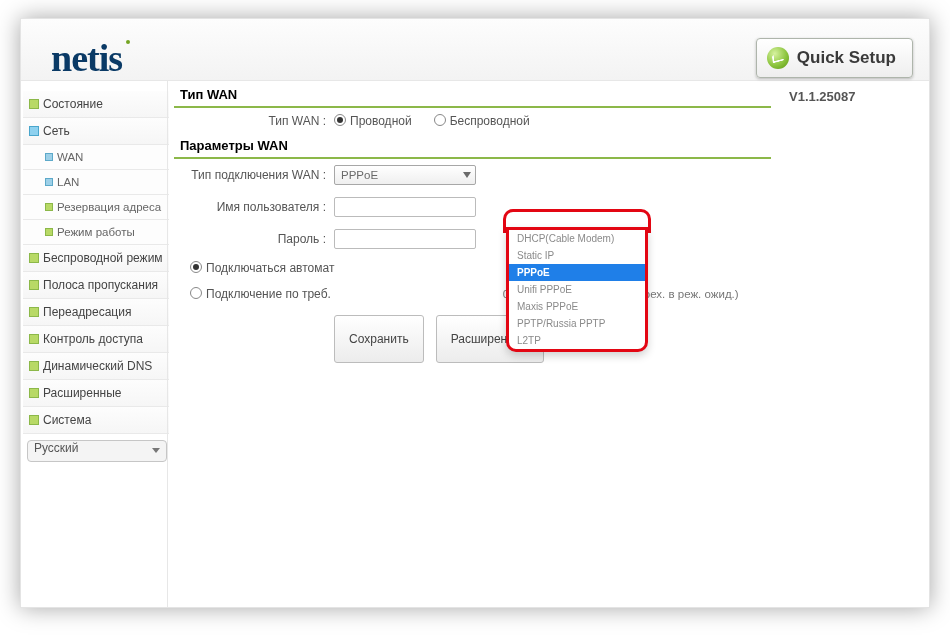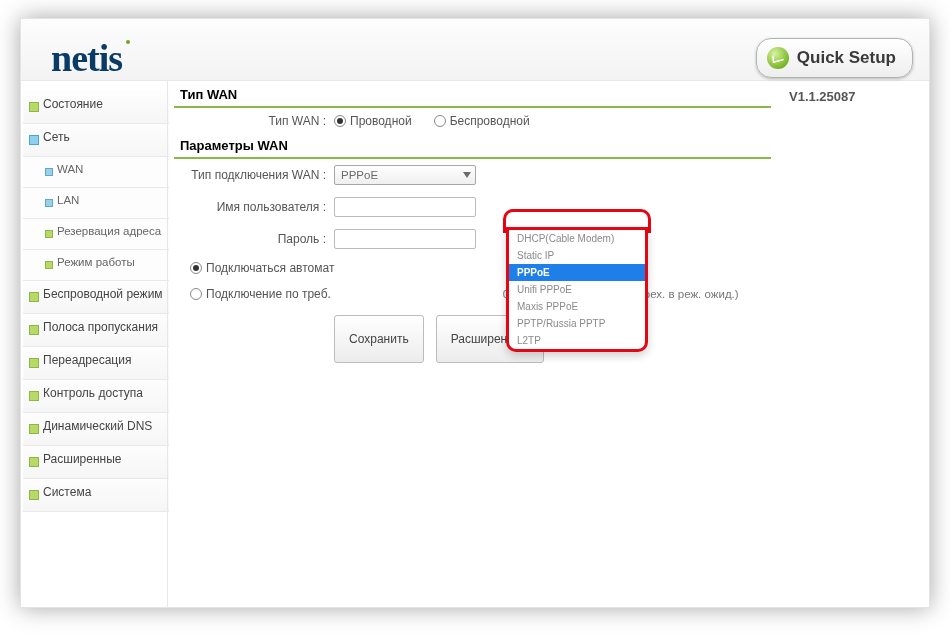--- a/index.html
+++ b/index.html
@@ -26,32 +26,32 @@
     align-items: center;
     justify-content: space-between;
     padding: 16px 16px 0 30px;
     background: linear-gradient(#fdfdfd,#f7f7f7 60%, #f3f3f3);
   }
   .logo { font-family: "Times New Roman", Georgia, serif; font-size: 38px; font-weight: 700; letter-spacing: -1px; color: #0a3a66; position: relative;}
   .logo-dot { position:absolute; top:4px; right:-8px; width:4px;height:4px;border-radius:50%;background:#74a422;}
   .quick-setup {
     background: linear-gradient(#ffffff,#eeeeee);
     border: 1.5px solid #aeb5ab;
-    border-radius: 15px;
+    border-radius: 4px;
     padding: 8px 16px 8px 10px;
     font-size: 17px; font-weight: 700; color:#3a3a3a;
     display:flex; align-items:center; gap:8px; cursor:pointer;
     box-shadow: 0 1px 3px rgba(0,0,0,.25);
   }
   .qs-icon { width:22px;height:22px;border-radius:50%; background: radial-gradient(circle at 35% 30%, #d6f29f, #8dc53f 55%, #5a9610); display:flex;align-items:center;justify-content:center; }
   .qs-icon-inner{ width:12px;height:8px;border:2px solid #fff;border-top:none;border-right:none; transform: rotate(-15deg) skewX(-10deg); border-radius:2px;}
   .layout { display:flex; height: calc(100% - 62px); }
   .sidebar { width: 150px; padding: 10px 2px 10px 2px; }
   .side-item {
-    padding: 6px 8px 12px 20px;
+    padding: 6px 8px 6px 20px;
     border-bottom: 1px solid #e9e9e9;
     font-size: 12px;
     color:#444;
     position:relative;
     cursor:pointer;
     white-space: nowrap;
     background: linear-gradient(#fdfdfd,#f6f6f6);
   }
   .side-item.top::before {
     content:""; position:absolute; left:6px; top:50%; transform:translateY(-50%);
@@ -64,21 +64,21 @@
   .lang-select { width: 140px; margin: 6px 0 0 4px; height:22px; font-size:12px; background:#f4f4f4; border:1px solid #c6c6c6; border-radius:4px; padding:0 6px; position:relative;}
   .lang-arrow{position:absolute; right:6px; top:7px; width:0;height:0;border-left:4px solid transparent;border-right:4px solid transparent;border-top:5px solid #777;}
   .main { flex:1; position:relative; padding: 2px 8px;}
   .section-head {
     color:#000000; font-weight:700; font-size:13px;
     border-bottom: 2px solid #8cb849;
     padding: 4px 2px 4px 6px;
   }
   .form-row { display:flex; align-items:center; padding: 6px 0 6px 0; font-size:12px;}
   .form-label { width: 160px; text-align:right; padding-right:8px; color:#555;}
-  .radio { display:inline-flex; align-items:center; gap:4px; margin-right:22px; cursor:pointer;}
+  .radio { display:inline-flex; align-items:flex-start; gap:4px; margin-right:22px; cursor:pointer;}
   .radio-dot{ width:12px;height:12px;border:1px solid #888;border-radius:50%; display:flex;align-items:center;justify-content:center;}
   .radio-dot.on::after{content:"";width:6px;height:6px;border-radius:50%;background:#333;}
   .select-box{
     width:142px; height:20px; border:1px solid #a7a7a7; border-radius:2px; background:linear-gradient(#fff,#efefef);
     display:flex; align-items:center; padding: 0 18px 0 6px; position:relative; font-size:11.5px; color:#6a6a6a; cursor:pointer;
   }
   .select-box .sarrow{position:absolute;right:4px;top:6px;width:0;height:0;border-left:4px solid transparent;border-right:4px solid transparent;border-top:6px solid #6b6b6b;}
   .text-input{ width:142px; height:20px; border:1px solid #bbb; border-radius:2px; background:#fff;}
   .hint { color:#777; font-size:11.5px; margin-left:8px;}
   .buttons-row{ display:flex; gap:12px; padding-left:160px; margin-top:8px;}
@@ -136,20 +136,24 @@
       <div class="side-item sub"><span>LAN</span></div>
       <div class="side-item sub adv"><span>Резервация адреса</span></div>
       <div class="side-item sub adv"><span>Режим работы</span></div>
       <div class="side-item top"><span>Беспроводной режим</span></div>
       <div class="side-item top"><span>Полоса пропускания</span></div>
       <div class="side-item top"><span>Переадресация</span></div>
       <div class="side-item top"><span>Контроль доступа</span></div>
       <div class="side-item top"><span>Динамический DNS</span></div>
       <div class="side-item top"><span>Расширенные</span></div>
       <div class="side-item top"><span>Система</span></div>
+      <div class="lang-select">
+        <span>Русский</span>
+        <span class="lang-arrow"></span>
+      </div>
     </div>
 
     <div class="main content-block">
 
       <div class="section-head">Тип WAN</div>
       <div class="form-row">
         <div class="form-label">Тип WAN :</div>
         <label class="radio">
           <span class="radio-dot on"></span>
           <span>Проводной</span>

